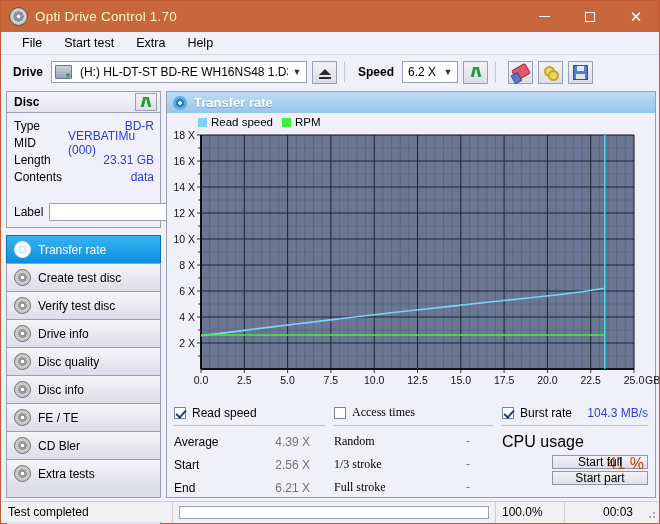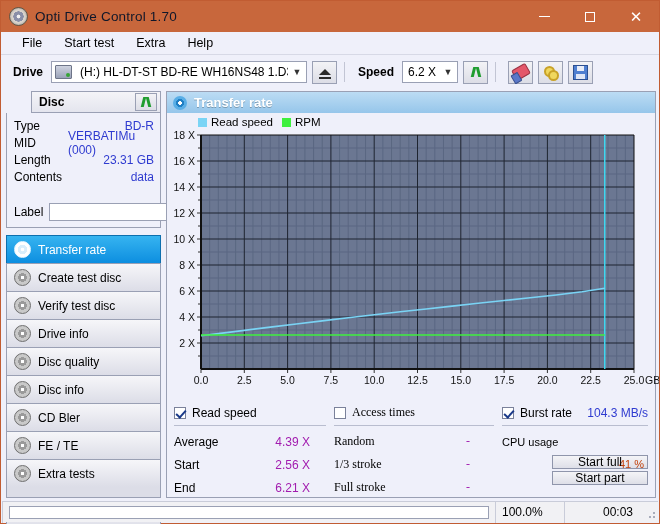--- a/index.html
+++ b/index.html
@@ -19,21 +19,21 @@
   .titlebar{
     height:31px;background:#c8673c;display:flex;align-items:center;
     padding-left:8px;box-sizing:border-box;
   }
   .app-icon{
     width:17px;height:17px;border-radius:50%;
     background:radial-gradient(circle at 50% 50%,#f2f2f2 0 16%,#8a8fa8 17% 42%,#d9d4cc 43% 78%,#6c7186 79% 100%);
     border:1px solid #5e5648;margin-right:7px;flex:none;
     box-shadow:inset 0 0 2px rgba(0,0,0,.4);
   }
-  .title-text{color:#0f172a;font-size:13.5px;letter-spacing:.2px;}
+  .title-text{color:#fef9c3;font-size:13.5px;letter-spacing:.2px;}
   .win-btns{margin-left:auto;display:flex;height:31px;}
   .win-btn{
     width:46px;height:31px;display:flex;align-items:center;justify-content:center;
     color:#fff;font-size:13px;
   }
   .win-btn.close{font-size:15px;}
   .glyph-min{display:block;width:11px;height:1px;background:#fff;}
   .glyph-max{display:block;width:10px;height:10px;border:1px solid #fff;box-sizing:border-box;}
   
   .menubar{
@@ -94,21 +94,21 @@
   .floppy:before{content:"";position:absolute;left:2px;bottom:0;width:9px;height:5px;background:#dfe6f5;}
   
   .body{position:absolute;left:1px;top:88px;right:1px;bottom:23px;}
   
   .left{
     position:absolute;left:4px;top:2px;width:155px;bottom:2px;
   }
   .panel-head{
     height:22px;background:linear-gradient(#f4f4f8,#e4e5ee);
     border:1px solid #9aa0b4;box-sizing:border-box;
-    display:flex;align-items:center;padding:0 3px 0 7px;margin-left:25px;
+    display:flex;align-items:center;padding:0 3px 0 7px;
   }
   .panel-head .ph-title{font-weight:bold;font-size:12px;}
   .ph-btn{
     margin-left:auto;width:22px;height:18px;
     background:linear-gradient(#f3f3f6,#dcdde6);border:1px solid #9aa0b4;
     display:flex;align-items:center;justify-content:center;box-sizing:border-box;
   }
   .disc-box{
     border:1px solid #9aa0b4;border-top:none;background:#eff0fa;
     padding:4px 6px 5px 7px;box-sizing:border-box;
@@ -189,24 +189,24 @@
     width:12px;height:12px;background:#fff;border:1px solid #7a819a;
     margin-right:6px;flex:none;position:relative;box-sizing:border-box;
   }
   .chk.on:after{
     content:"";position:absolute;left:3px;top:0px;width:4px;height:8px;
     border:solid #1b3a8a;border-width:0 2px 2px 0;transform:rotate(42deg);
   }
   .rule{height:1px;background:#b9bdcf;margin:4px 8px 4px 0;}
   .srow{display:flex;align-items:center;height:23px;font-size:12px;}
   .srow .k{flex:none;}
-  .srow .v{margin-left:auto;color:#a21caf;padding-right:24px;}
+  .srow .v{margin-left:auto;color:#737373;padding-right:24px;}
   .scol.c2 .srow .v{padding-right:32px;}
   .burst-val{margin-left:auto;color:#2f3bd0;font-size:12px;}
-  .cpu-row{display:flex;align-items:center;height:23px;font-size:11px;}
+  .cpu-row{display:flex;align-items:center;height:23px;font-size:16px;}
   .cpu-row .v{margin-left:auto;color:#c2410c;padding-right:4px;margin-top:44px;}
   .act-btn{
     width:96px;height:14px;margin-left:auto;margin-top:2px;
     background:linear-gradient(#f4f4f7,#dedfe8);border:1px solid #8f95ab;
     display:flex;align-items:center;justify-content:center;font-size:12px;box-sizing:border-box;
   }
   
   .statusbar{
     position:absolute;left:1px;right:1px;bottom:1px;height:21px;
     background:#f1f1f4;border-top:1px solid #c9ccd9;
@@ -347,25 +347,25 @@
         <div class="nav-item">
           <span class="nav-ico"></span>
           <span>Disc quality</span>
         </div>
         <div class="nav-item">
           <span class="nav-ico"></span>
           <span>Disc info</span>
         </div>
         <div class="nav-item">
           <span class="nav-ico"></span>
+          <span>FE / TE</span>
+        </div>
+        <div class="nav-item">
+          <span class="nav-ico"></span>
           <span>CD Bler</span>
-        </div>
-        <div class="nav-item">
-          <span class="nav-ico"></span>
-          <span>FE / TE</span>
         </div>
         <div class="nav-item">
           <span class="nav-ico"></span>
           <span>Extra tests</span>
         </div>
         <div class="navgap"></div>
       </div>
 
       <div class="status-win">
         <span>Status window &gt; &gt;</span>
@@ -580,20 +580,21 @@
               <span>Start part</span>
             </div>
           </div>
 
         </div>
       </div>
     </div>
   </div>
 
   <div class="statusbar">
+    <span class="sb-text">Test completed</span>
     <span class="sb-sep"></span>
     <span class="sb-prog">
       <span class="progbar">
         <span class="progfill" id="progfill" style="width: 100%; background: rgb(22, 161, 22);"></span>
       </span>
     </span>
     <span class="sb-sep"></span>
     <span class="sb-pct">100.0%</span>
     <span class="sb-sep"></span>
     <span class="sb-time">00:03</span>

